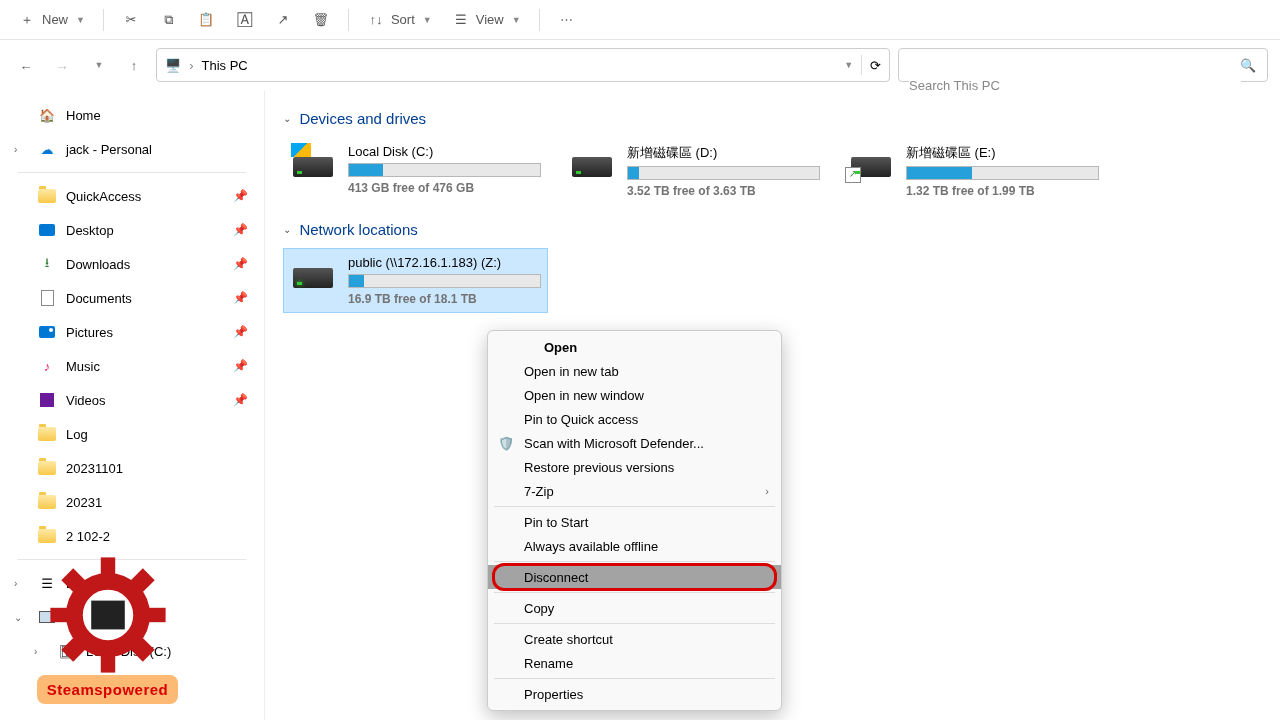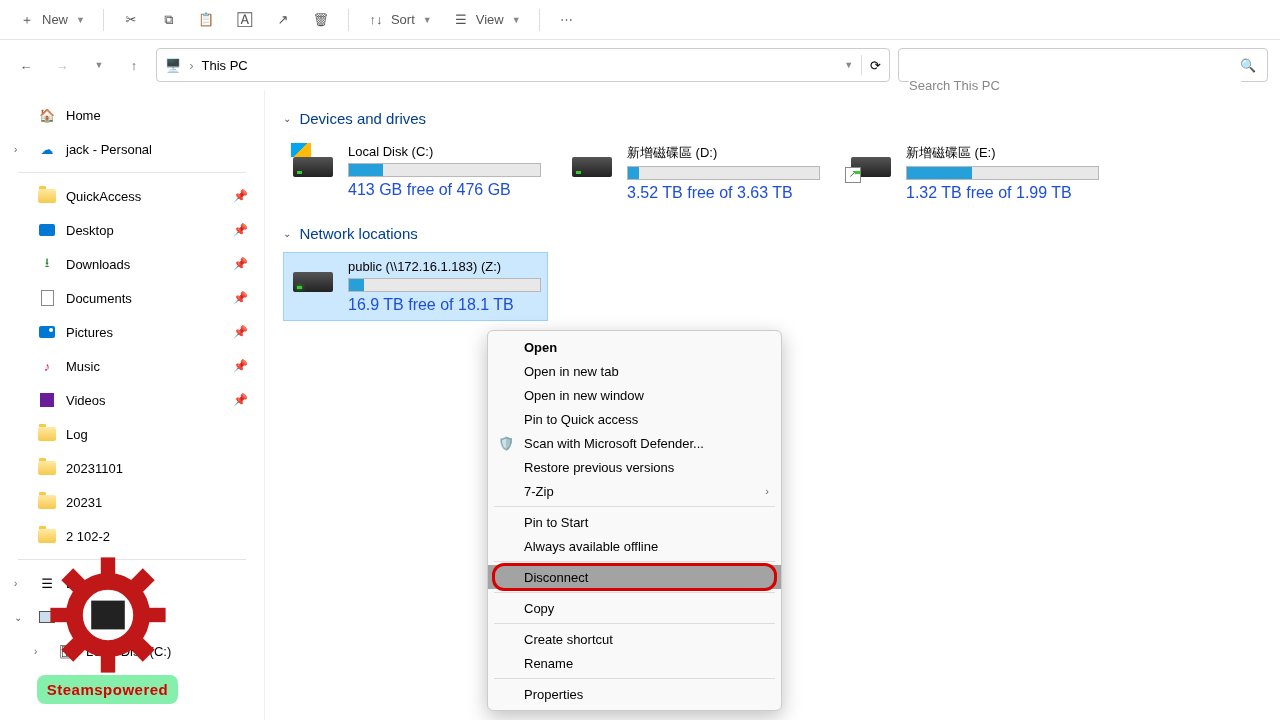--- a/index.html
+++ b/index.html
@@ -35,37 +35,37 @@
 .section-h { display:flex; align-items:center; gap:8px; color:#003e92; font-size:15px; margin:6px 0 10px 0; cursor:pointer; }
 .section-h .chev { font-size:10px; color:#555; }
 .drives { display:flex; flex-wrap:wrap; gap:14px 14px; margin-bottom:16px; }
 .drive { width:265px; display:flex; gap:12px; padding:6px; border:1px solid transparent; }
 .drive.selected { background:#cce8ff; border:1px solid #99d1ff; }
 .drive-icon { width:46px; height:46px; display:flex; align-items:center; justify-content:center; }
 .drive-info { flex:1; display:flex; flex-direction:column; gap:4px; }
 .drive-name { font-size:13px; }
 .drive-bar { height:14px; border:1px solid #b8b8b8; background:#e8e8e8; position:relative; }
 .drive-fill { position:absolute; left:0; top:0; bottom:0; background:#26a0da; }
-.drive-free { font-size:16px; color:#1d4ed8; }
+.drive-free { font-size:12px; color:#737373;font-weight:bold; }
 
 
 .ctx { position:absolute; left:487px; top:330px; width:295px; background:#f9f9f9; border:1px solid #ccc; border-radius:6px; box-shadow:0 6px 20px rgba(0,0,0,.25); padding:4px 0; z-index:50; }
 .ctx-item { height:24px; display:flex; align-items:center; padding:0 14px 0 36px; position:relative; cursor:default; font-size:13px; }
-.ctx-item.bold { font-weight:600; }
+.ctx-item.bold { font-weight:600;margin-left:20px; }
 .ctx-item .mico { position:absolute; left:10px; width:16px; display:flex; justify-content:center; }
 .ctx-item .sub { position:absolute; right:12px; font-size:11px; color:#666; }
 .ctx-sep { height:1px; background:#ddd; margin:3px 6px; }
 .ctx-item.hl { background:#a3a3a3; }
 .ctx-item.marked::before { content:""; position:absolute; left:4px; right:4px; top:-2px; bottom:-2px; border:3px solid #d80000; border-radius:12px; pointer-events:none; }
 
 
 .wm { position:absolute; left:40px; bottom:16px; width:135px; height:190px; z-index:40; display:flex; flex-direction:column; align-items:center; justify-content:flex-end; }
 .gear { width:120px; height:120px; position:relative; }
 .gear svg { width:100%; height:100%; }
-.wm-label { background:#86efac; color:#d80000; font-weight:700; padding:6px 10px; border-radius:8px; font-size:15px; letter-spacing:.5px; }
+.wm-label { background:#fdba74; color:#d80000; font-weight:700; padding:6px 10px; border-radius:8px; font-size:15px; letter-spacing:.5px; }
 
 
 .ic-folder { width:18px; height:14px; background:linear-gradient(#ffe9a6,#f7c94b); border-radius:2px; position:relative; }
 .ic-folder::before { content:""; position:absolute; top:-3px; left:1px; width:7px; height:3px; background:#f7c94b; border-radius:1px 1px 0 0;}
 .ic-home { color:#f59e0b; }
 .ic-cloud { color:#0078d4; }
 .ic-desk { width:16px; height:12px; background:#0078d4; border-radius:2px; }
 .ic-down { color:#2e7d32; }
 .ic-doc { width:13px; height:16px; background:#fff; border:1px solid #888; }
 .ic-pic { width:16px; height:12px; background:#0078d4; border-radius:2px; position:relative;}

